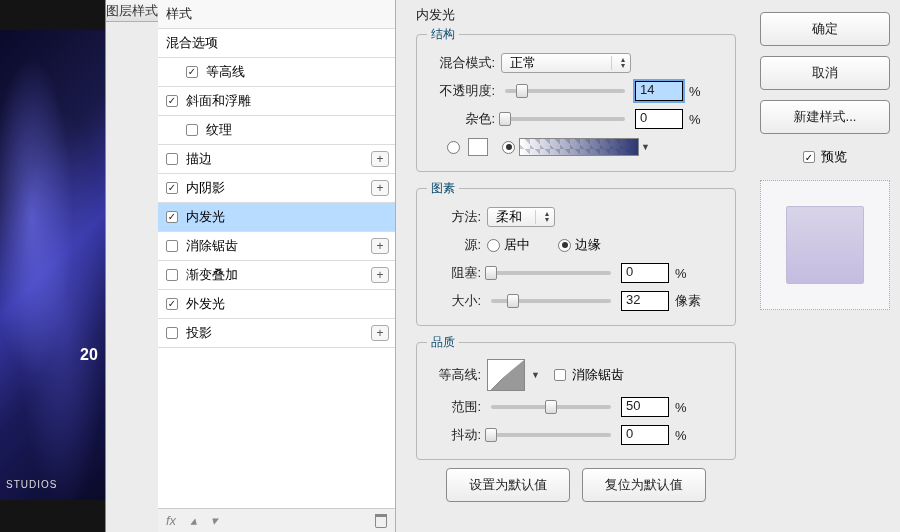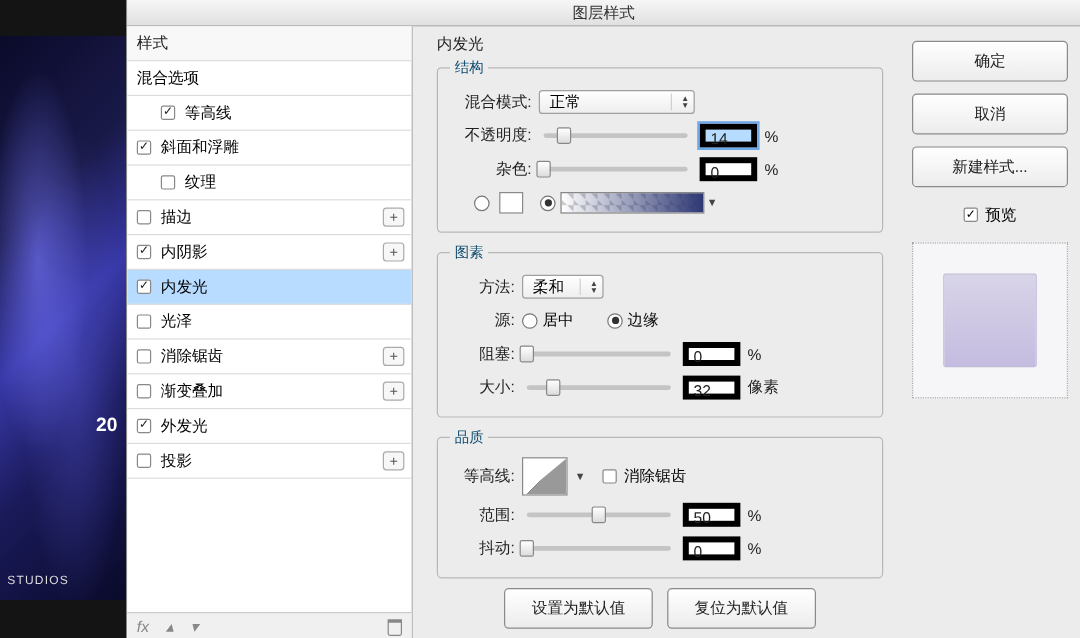--- a/index.html
+++ b/index.html
@@ -3,21 +3,21 @@
 <meta charset="utf-8">
 <style>
 * { box-sizing: border-box; margin: 0; padding: 0; font-family: "Helvetica Neue", Arial, sans-serif; font-size: 13px; }
 body { width: 900px; height: 532px; background: #141414; overflow: hidden; position: relative; }
 
 .bg-thumb { position: absolute; left: 0; top: 30px; width: 105px; height: 470px; background: linear-gradient(135deg, #0a0a2a 0%, #1a1a4a 30%, #3838a8 50%, #1a1a5a 70%, #0a0a2a 100%); overflow: hidden; }
 .bg-thumb::before { content: ""; position: absolute; inset: 0; background: radial-gradient(ellipse at 30% 40%, rgba(120,120,255,0.6) 0%, transparent 40%), radial-gradient(ellipse at 60% 60%, rgba(80,80,200,0.5) 0%, transparent 50%); }
 .bg-date { position: absolute; left: 80px; top: 316px; color: #fff; font-size: 16px; font-weight: bold; }
 .bg-studio { position: absolute; left: 6px; bottom: 10px; color: #ddd; font-size: 10px; letter-spacing: 1px; }
 
-.dialog { position: absolute; left: 105px; top: 0; right: 0; bottom: 0; background: #ececec; border-left: 1px solid #888; display: flex; flex-direction: column; }
+.dialog { position: absolute; left: 105px; top: 0; right: 0; bottom: 0; background: #ececec; border-left: 1px solid #888; display: flex; }
 .titlebar { height: 22px; background: linear-gradient(#f6f6f6,#e0e0e0); border-bottom: 1px solid #b0b0b0; text-align: center; line-height: 21px; font-size: 13px; color: #333; }
 .dialog-body { flex: 1; display: flex; }
 
 .styles-col { width: 238px; border-right: 1px solid #b0b0b0; background: #fff; display: flex; flex-direction: column; }
 .styles-list { flex: 1; overflow: hidden; }
 .style-row { height: 29px; display: flex; align-items: center; padding: 0 8px; border-bottom: 1px solid #dcdcdc; cursor: default; position: relative; }
 .style-row.header { background: #f8f8f8; color: #222; font-size: 13px; }
 .style-row.selected { background: #b8dcff; }
 .style-row.indent { padding-left: 28px; }
 .style-row .chk { width: 12px; height: 12px; border: 1px solid #888; border-radius: 2px; background: #fff; margin-right: 8px; display: inline-flex; align-items: center; justify-content: center; font-size: 10px; line-height: 1; color: #222; }
@@ -32,21 +32,21 @@
 fieldset { border: 1px solid #b8b8b8; border-radius: 4px; margin-bottom: 8px; padding: 6px 10px 10px 10px; }
 legend { font-size: 12px; color: #0c4a6e; padding: 0 4px; }
 .form-row { display: flex; align-items: center; height: 28px; }
 .form-row .lbl { width: 68px; text-align: right; margin-right: 6px; color: #222; }
 .form-row .lbl-sm { width: 54px; text-align: right; margin-right: 6px; color: #222; }
 .select { height: 20px; border: 1px solid #a0a0a0; border-radius: 3px; background: linear-gradient(#fff,#eee); padding: 0 22px 0 8px; display: inline-flex; align-items: center; position: relative; font-size: 12px; }
 .select::after { content: ""; position: absolute; right: 4px; top: 2px; bottom: 2px; width: 14px; border-left: 1px solid #d0d0d0; }
 .select .arrows { position: absolute; right: 5px; top: 50%; transform: translateY(-50%); font-size: 8px; line-height: 6px; color: #444; }
 .slider-track { height: 4px; flex: 1; max-width: 120px; background: #c4c4c4; border-radius: 2px; position: relative; margin: 0 10px 0 4px; }
 .slider-thumb { position: absolute; top: -5px; width: 12px; height: 14px; background: linear-gradient(#fff,#dcdcdc); border: 1px solid #888; border-radius: 2px; transform: translateX(-50%); }
-.num-input { width: 48px; height: 20px; border: 5px solid #000000; background: #fff; padding: 0 4px; color: #222; }
+.num-input { width: 48px; height: 20px; border: 1px solid #000000; background: #fff; padding: 0 4px; color: #222; }
 .num-input.hl { background: #b8dcff; outline: 2px solid #6fa8e8; }
 .unit { margin-left: 6px; color: #222; }
 .radio { width: 13px; height: 13px; border: 1px solid #777; border-radius: 50%; background: #fff; display: inline-flex; align-items: center; justify-content: center; margin-right: 4px; }
 .radio.sel::after { content: ""; width: 6px; height: 6px; background: #333; border-radius: 50%; }
 .swatch { width: 20px; height: 18px; border: 1px solid #888; margin: 0 4px; }
 .grad-preview { width: 120px; height: 18px; border: 1px solid #888; background-image: linear-gradient(to right, rgba(220,225,240,1) 0%, rgba(45,55,115,1) 100%), linear-gradient(45deg, #ccc 25%, transparent 25%, transparent 75%, #ccc 75%), linear-gradient(45deg, #ccc 25%, transparent 25%, transparent 75%, #ccc 75%); background-size: 100% 100%, 10px 10px, 10px 10px; background-position: 0 0, 0 0, 5px 5px; background-blend-mode: normal; }
 .grad-preview.alpha { background-image: linear-gradient(to right, rgba(220,225,240,0) 0%, rgba(45,55,115,1) 100%), linear-gradient(45deg, #ccc 25%, #fff 25%, #fff 75%, #ccc 75%), linear-gradient(45deg, #ccc 25%, #fff 25%, #fff 75%, #ccc 75%); }
 .grad-arrow { margin-left: 2px; font-size: 9px; color: #444; }
 .contour-well { width: 38px; height: 32px; border: 1px solid #888; background: #fff; position: relative; margin-right: 4px; }
 .contour-well::before { content: ""; position: absolute; left: 0; right: 0; bottom: 0; height: 100%; background: linear-gradient(135deg, #fff 0 49%, #888 49% 51%, #999 51% 100%); clip-path: polygon(0 100%, 100% 0, 100% 100%); }
@@ -100,24 +100,20 @@
             <span class="chk checked"></span>
             <span>内阴影</span>
             <span class="plus">+</span>
           </div>
         <div class="style-row selected">
             <span class="chk checked"></span>
             <span>内发光</span>
           </div>
         <div class="style-row">
             <span class="chk"></span>
-            <span>光泽</span>
-          </div>
-        <div class="style-row">
-            <span class="chk"></span>
             <span>消除锯齿</span>
             <span class="plus">+</span>
           </div>
         <div class="style-row">
             <span class="chk"></span>
             <span>渐变叠加</span>
             <span class="plus">+</span>
           </div>
         <div class="style-row">
             <span class="chk checked"></span>

